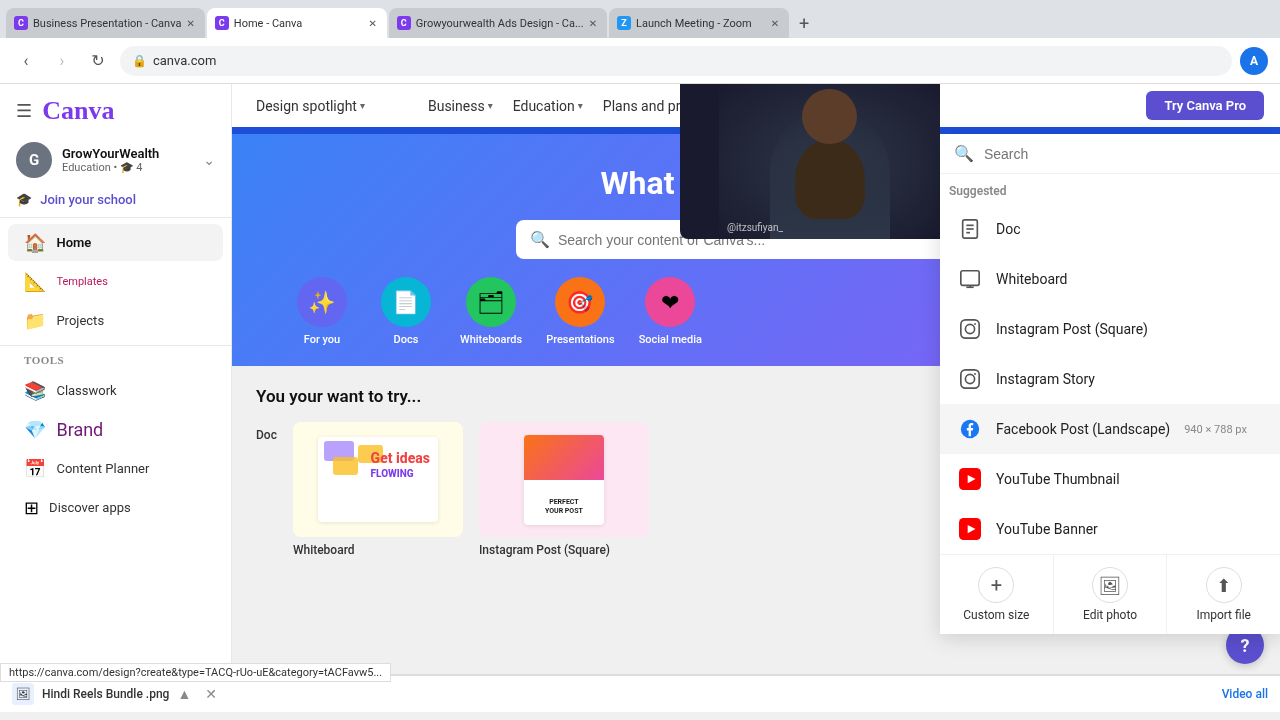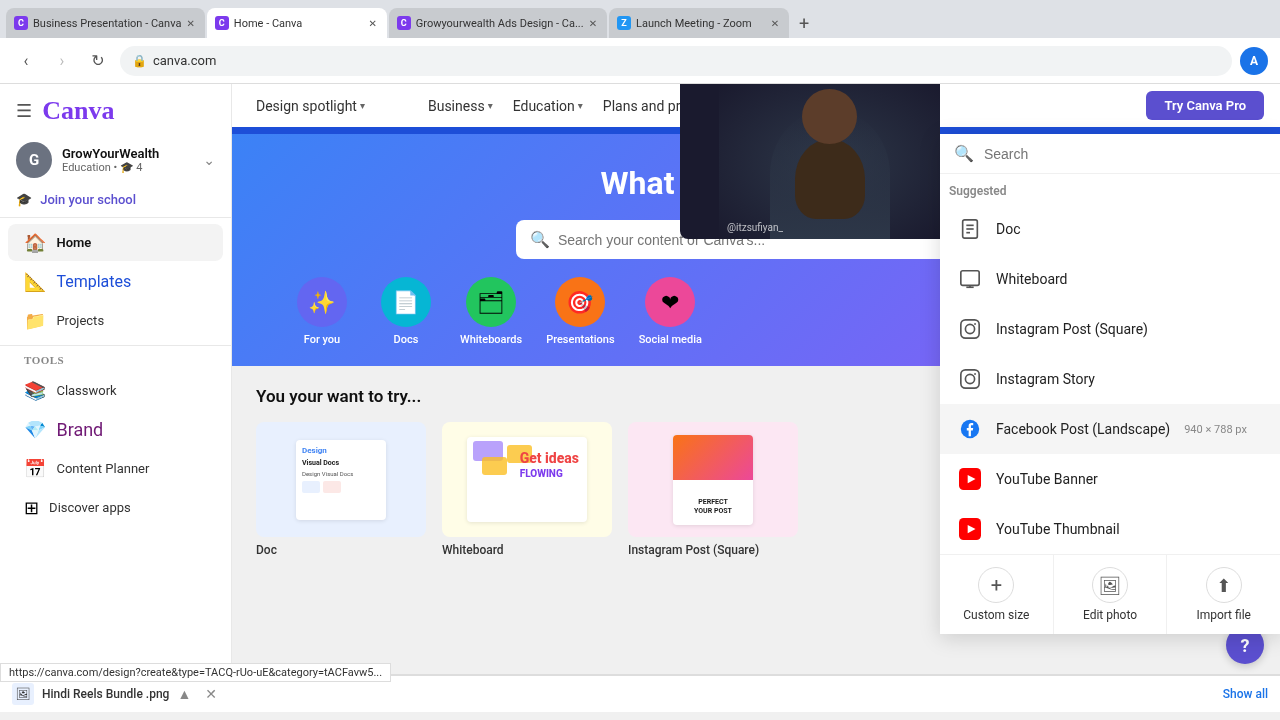--- a/index.html
+++ b/index.html
@@ -79,21 +79,21 @@
 
     <div style="height:1px;background:#e8e8e8;"></div>
 
     <div style="display:flex;flex-direction:column;gap:2px;padding:6px 0;">
       <div style="display:flex;align-items:center;gap:10px;padding:8px 16px;cursor:pointer;border-radius:8px;margin:0 8px;background:#f3f3f3;">
         <span style="font-size:18px;">🏠</span>
         <span style="font-size:13px;font-weight:600;color:#111;">Home</span>
       </div>
       <div style="display:flex;align-items:center;gap:10px;padding:8px 16px;cursor:pointer;border-radius:8px;margin:0 8px;">
         <span style="font-size:18px;">📐</span>
-        <span style="font-size:16px;color:#1d4ed8;">Templates</span>
+        <span style="font-size:11px;color:#be185d;">Templates</span>
       </div>
       <div style="display:flex;align-items:center;gap:10px;padding:8px 16px;cursor:pointer;border-radius:8px;margin:0 8px;">
         <span style="font-size:18px;">📁</span>
         <span style="font-size:13px;color:#333;">Projects</span>
       </div>
     </div>
 
     <div style="height:1px;background:#e8e8e8;"></div>
 
     <div style="font-size:11px;font-weight:600;color:#888;padding:8px 24px 4px;text-transform:uppercase;letter-spacing:0.5px;font-family:Liberation Serif, serif;">Tools</div>
@@ -173,31 +173,20 @@
           <span style="font-size:11px;color:white;font-weight:500;">Social media</span>
         </div>
       </div>
     </div>
 
     <div style="padding:20px 24px;overflow-y:auto;flex:1;">
       <div style="font-size:17px;font-weight:600;color:#111;margin-bottom:16px;">You your want to try...</div>
       <div style="display:flex;gap:16px;">
 
         <div style="cursor:pointer;">
-          <div style="width:170px;height:115px;border-radius:8px;background:#e8f0fe;overflow:hidden;display:flex;align-items:center;justify-content:center;position:relative;">
-            <div style="background:white;border-radius:4px;width:90px;height:80px;padding:6px;box-shadow:0 1px 4px rgba(0,0,0,0.1);">
-              <div style="font-size:8px;font-weight:700;color:#4285f4;margin-bottom:4px;">Design</div>
-              <div style="font-size:7px;font-weight:700;color:#1a1a1a;line-height:1.2;">Visual Docs</div>
-              <div style="font-size:6px;color:#555;margin-top:3px;">Design Visual Docs</div>
-              <div style="display:flex;gap:3px;margin-top:4px;">
-                <div style="width:18px;height:12px;background:#e8f0fe;border-radius:2px;"></div>
-                <div style="width:18px;height:12px;background:#fce8e6;border-radius:2px;"></div>
-              </div>
-            </div>
-          </div>
           <div style="font-size:12px;color:#333;margin-top:6px;font-weight:500;">Doc</div>
         </div>
 
         <div style="cursor:pointer;">
           <div style="width:170px;height:115px;border-radius:8px;background:#fffde7;overflow:hidden;display:flex;align-items:center;justify-content:center;position:relative;">
             <div style="width:120px;height:85px;background:white;border-radius:4px;padding:6px;box-shadow:0 1px 4px rgba(0,0,0,0.1);position:relative;">
               <div style="position:absolute;top:4px;left:6px;width:30px;height:20px;background:#a78bfa;border-radius:3px;opacity:0.8;"></div>
               <div style="position:absolute;top:8px;left:40px;width:25px;height:18px;background:#fbbf24;border-radius:3px;opacity:0.8;"></div>
               <div style="position:absolute;top:20px;left:15px;width:25px;height:18px;background:#fbbf24;border-radius:3px;opacity:0.8;"></div>
               <div style="position:absolute;top:14px;right:8px;font-size:14px;font-weight:800;color:#ef4444;line-height:1;">Get ideas<br><span style="font-size:10px;color:#7c3aed;">FLOWING</span></div>
@@ -285,31 +274,31 @@
           <span style="font-size:11px;color:#888;margin-left:4px;">940 × 788 px</span>
         </div>
 
         <div style="display:flex;align-items:center;gap:10px;padding:9px 14px;cursor:pointer;font-size:14px;color:#222;">
           <div style="width:32px;height:32px;display:flex;align-items:center;justify-content:center;flex-shrink:0;">
             <svg width="22" height="22" viewBox="0 0 24 24" fill="none">
                 <rect width="24" height="24" rx="5" fill="#ff0000"></rect>
                 <polygon points="9.5,7.5 18,12 9.5,16.5" fill="white"></polygon>
               </svg>
           </div>
-          <span>YouTube Banner</span>
+          <span>YouTube Thumbnail</span>
         </div>
 
         <div style="display:flex;align-items:center;gap:10px;padding:9px 14px;cursor:pointer;font-size:14px;color:#222;">
           <div style="width:32px;height:32px;display:flex;align-items:center;justify-content:center;flex-shrink:0;">
             <svg width="22" height="22" viewBox="0 0 24 24" fill="none">
                 <rect width="24" height="24" rx="5" fill="#ff0000"></rect>
                 <polygon points="9.5,7.5 18,12 9.5,16.5" fill="white"></polygon>
               </svg>
           </div>
-          <span>YouTube Thumbnail</span>
+          <span>YouTube Banner</span>
         </div>
 
 
       </div>
 
       <div style="display:flex;border-top:1px solid #f0f0f0;">
         <div style="flex:1;display:flex;flex-direction:column;align-items:center;justify-content:center;padding:12px 8px;cursor:pointer;gap:5px;font-size:12px;color:#333;border-right:1px solid #f0f0f0;">
           <div style="width:36px;height:36px;border-radius:50%;border:1.5px solid #ddd;display:flex;align-items:center;justify-content:center;font-size:20px;color:#555;">+</div>
           <span>Custom size</span>
         </div>
@@ -340,17 +329,17 @@
 </div>
 
 <div style="height:38px;display:flex;flex-direction:column;">
   <div style="background:#fff;border-top:2px solid #ddd;height:38px;display:flex;align-items:center;padding:0 12px;gap:10px;">
     <div style="display:flex;align-items:center;gap:8px;font-size:12px;color:#333;">
       <div style="width:22px;height:22px;background:#e8f0fe;border-radius:3px;display:flex;align-items:center;justify-content:center;font-size:12px;">🖼</div>
       <span style="font-weight:500;">Hindi Reels Bundle .png</span>
       <span style="color:#888;cursor:pointer;font-size:14px;">▲</span>
     </div>
     <span style="color:#888;cursor:pointer;font-size:14px;margin-left:4px;">✕</span>
-    <div style="margin-left:auto;font-size:12px;color:#1a73e8;cursor:pointer;font-weight:500;">Show all</div>
+    <div style="margin-left:auto;font-size:12px;color:#1a73e8;cursor:pointer;font-weight:500;">Video all</div>
   </div>
 </div>
 
 <div style="position:fixed;bottom:38px;left:0;background:#fff;border:1px solid #ddd;padding:2px 8px;font-size:11px;color:#333;max-width:480px;overflow:hidden;text-overflow:ellipsis;white-space:nowrap;z-index:200;">https://canva.com/design?create&amp;type=TACQ-rUo-uE&amp;category=tACFavw5...</div>
 
 </body></html>

